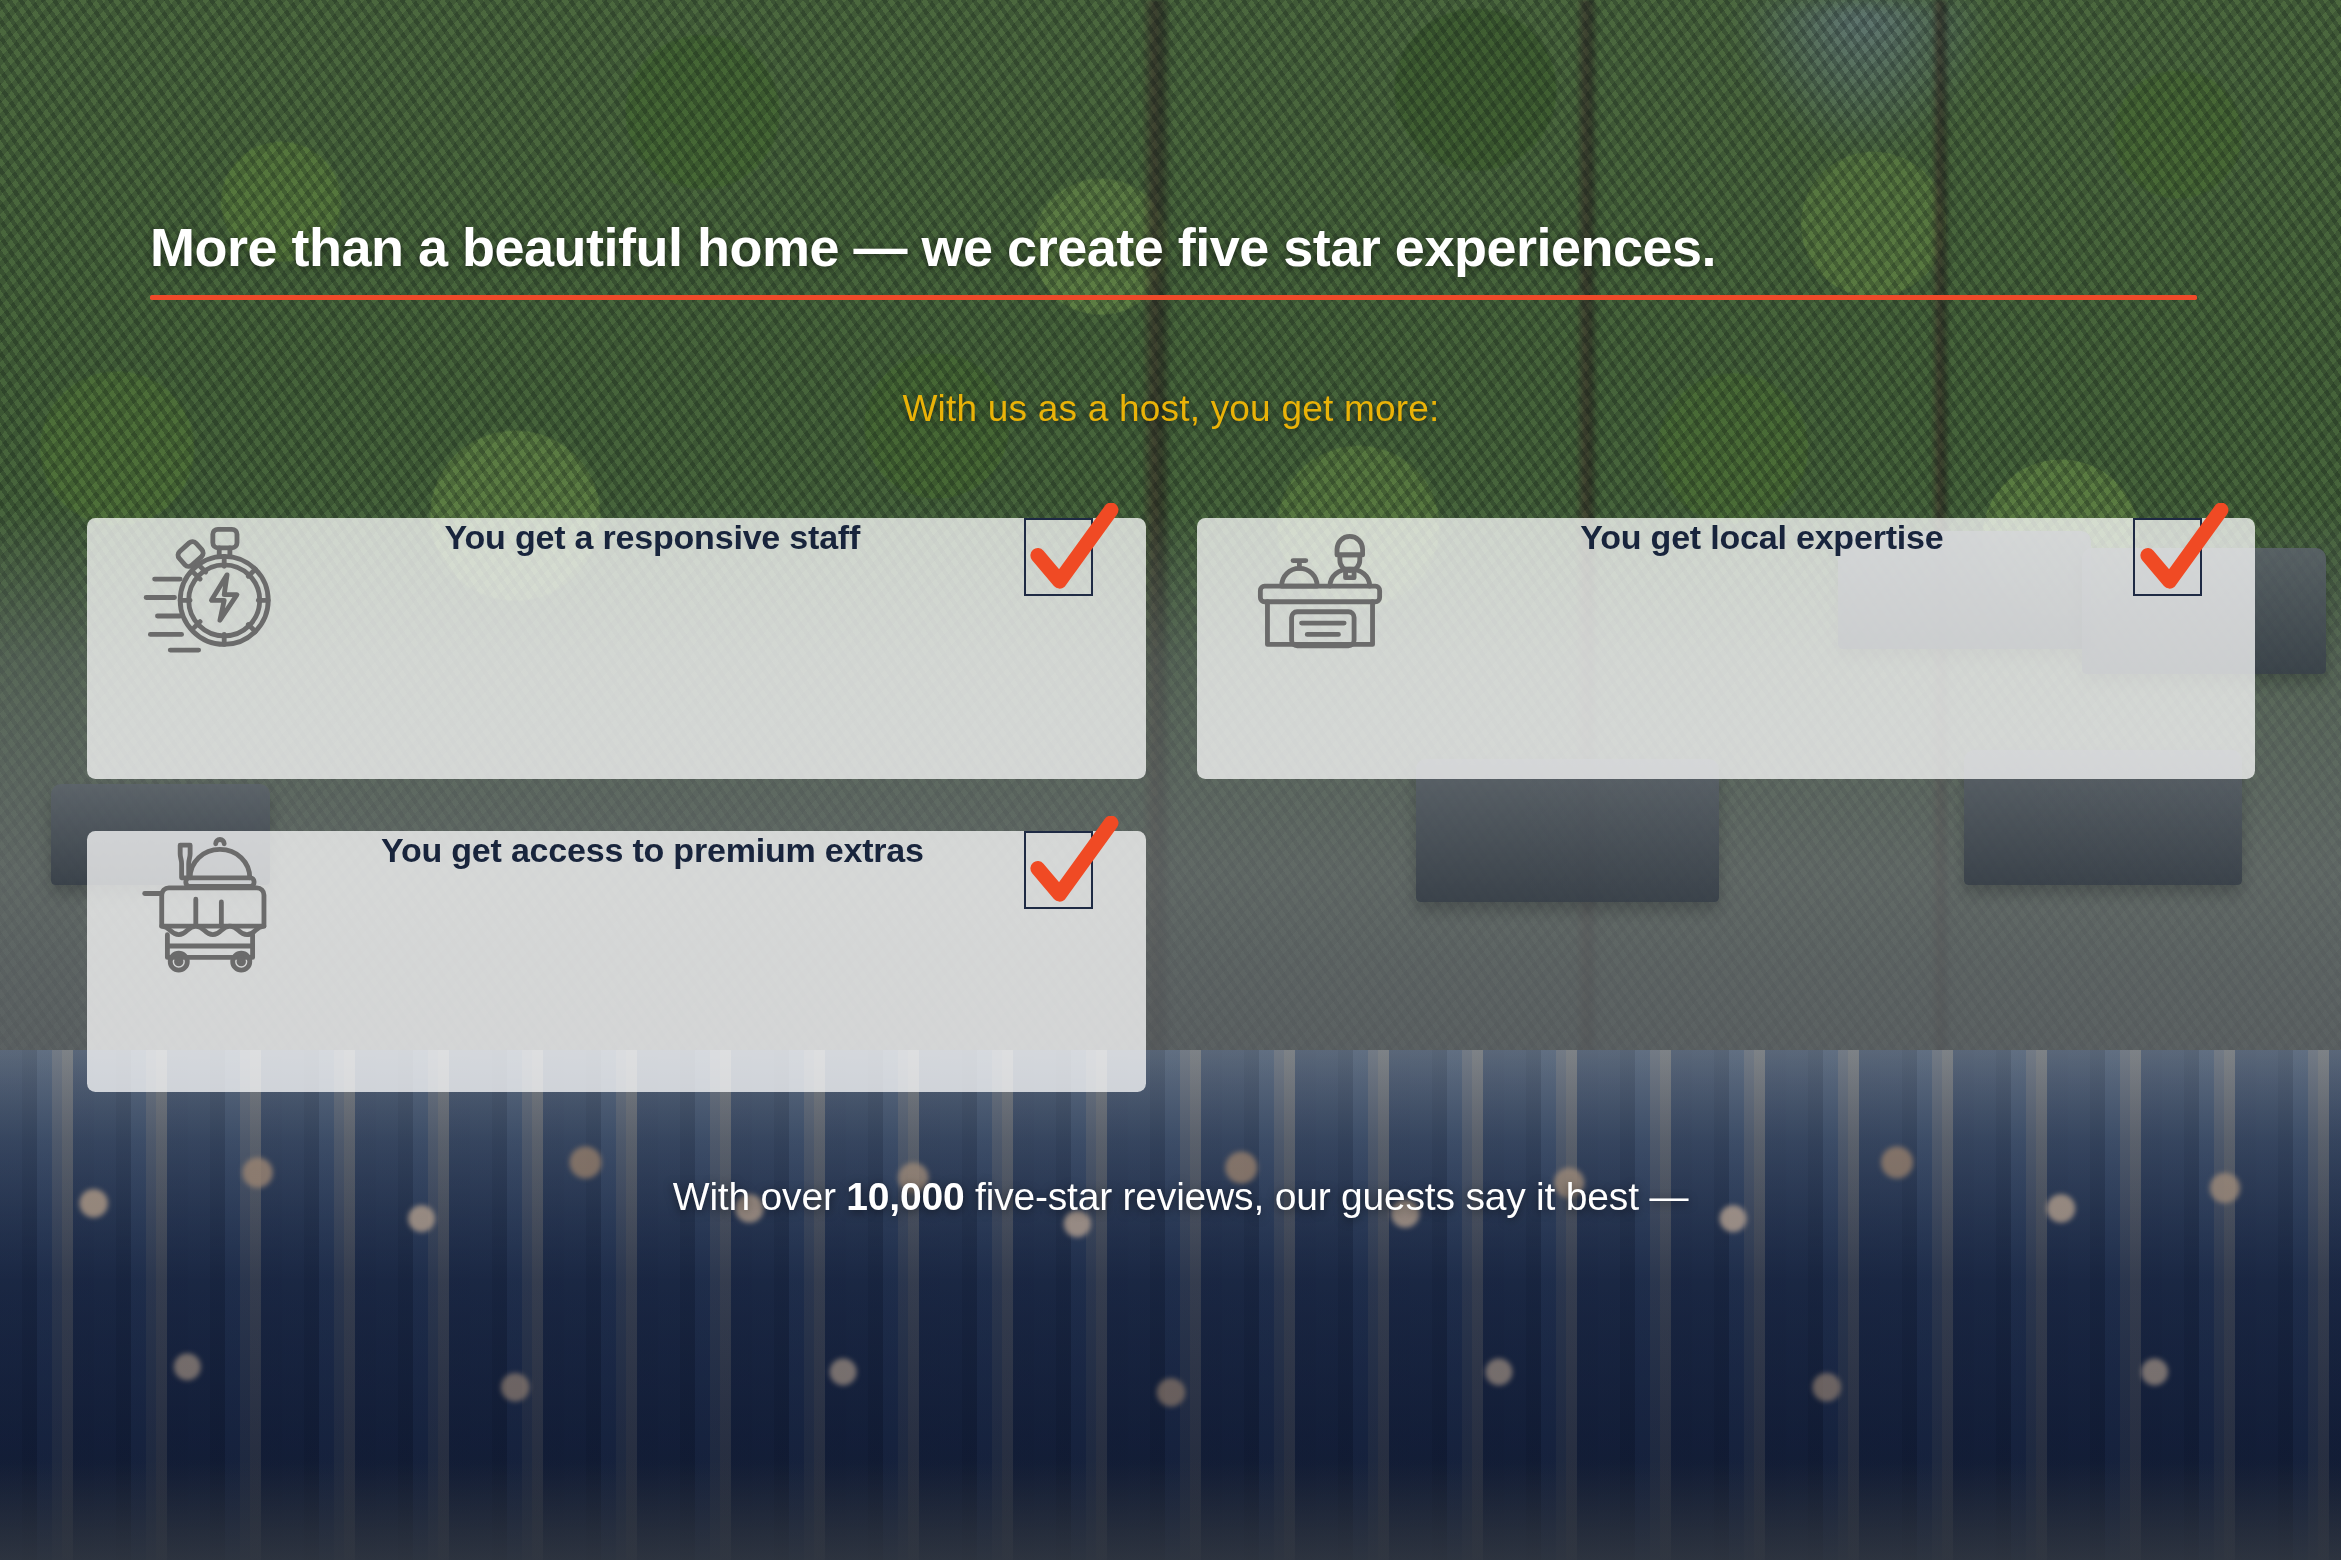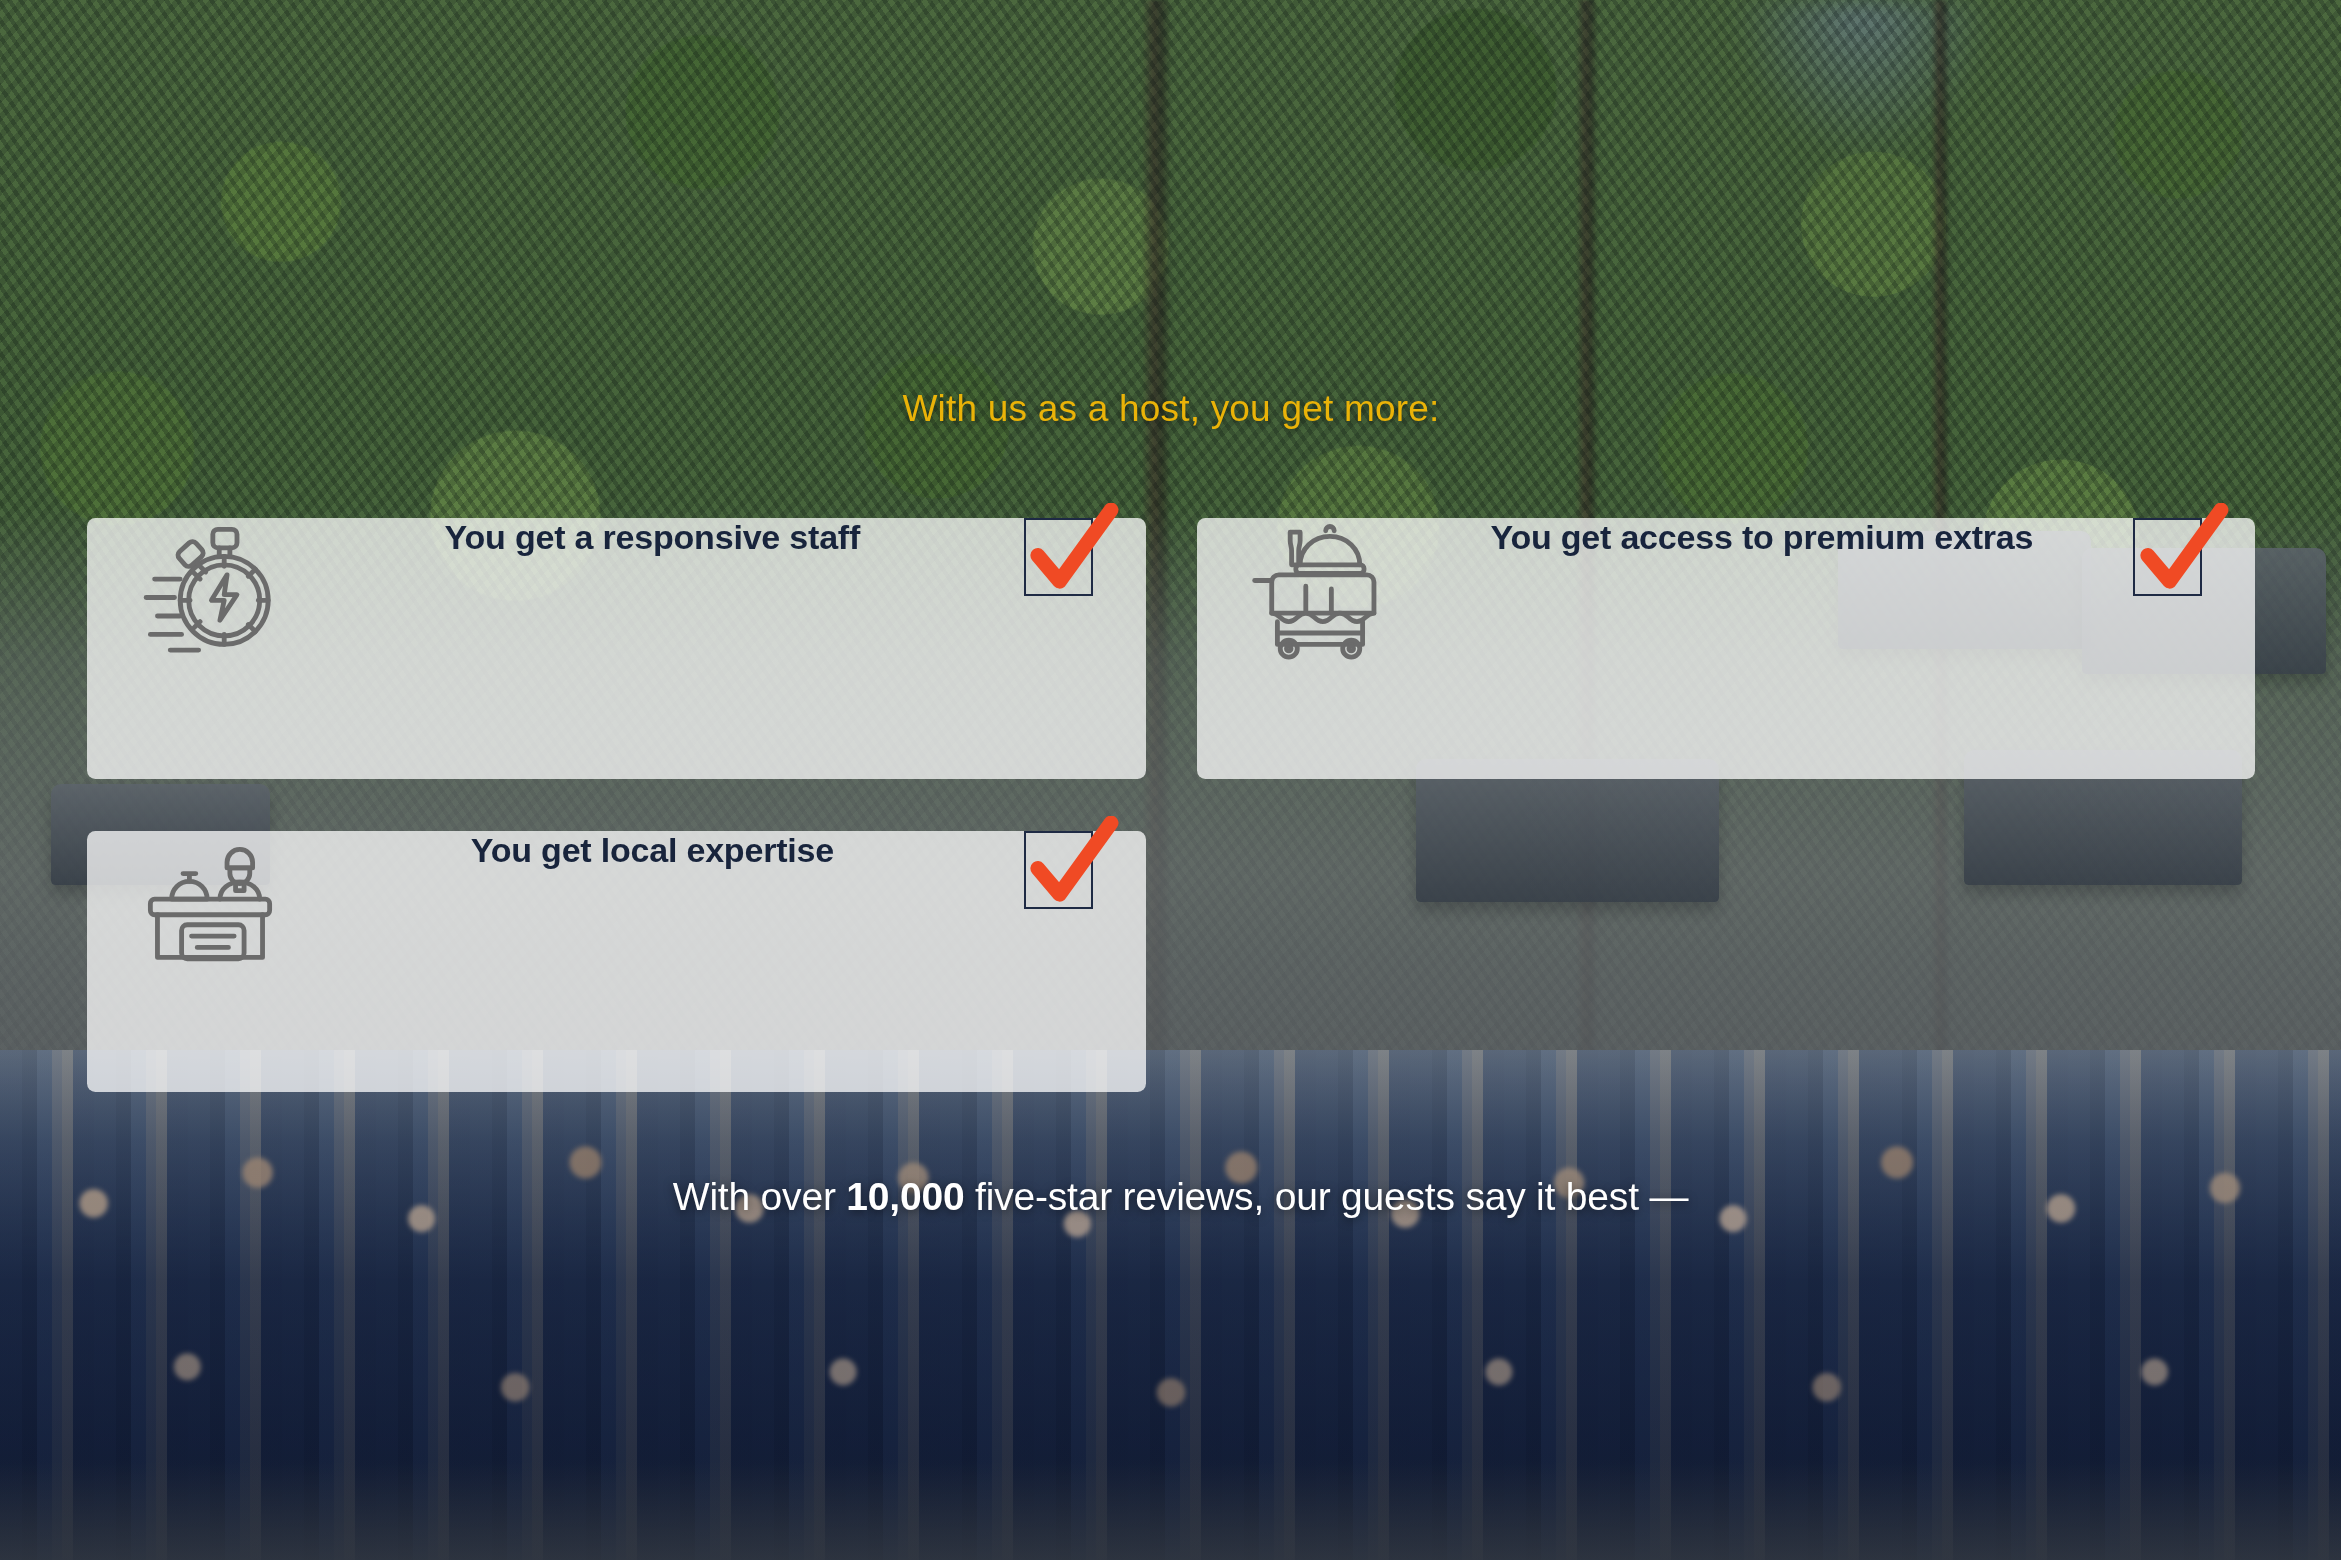--- a/index.html
+++ b/index.html
@@ -261,20 +261,24 @@
     <div class="car" style="left:1964px; top:244px; width:278px; height:135px;"></div>
     <div class="car" style="left:51px; top:278px; width:219px; height:101px;"></div>
   </div>
 
   <div class="crowd-fade"></div>
   <div class="bg-layer bg-crowd"></div>
   <div class="bg-tint"></div>
 
   <div class="content">
 
+    <div class="headline-wrap">
+      <div class="headline">More than a beautiful home — we create five star experiences.</div>
+      <div class="headline-rule"></div>
+    </div>
 
     <div class="subhead">With us as a host, you get more:</div>
 
     <div class="cards">
 
       <div class="card">
         <div class="card-icon">
           <svg viewBox="0 0 100 100" fill="none" stroke="currentColor" stroke-width="3.4" stroke-linecap="round" stroke-linejoin="round">
             <circle cx="60" cy="58" r="31"></circle>
             <circle cx="60" cy="58" r="25"></circle>
@@ -291,20 +295,46 @@
         <div class="check">
           <div class="check-box"></div>
           <div class="check-mark">
             <svg viewBox="0 0 100 100" fill="none" stroke="#f04a24" stroke-width="15" stroke-linecap="round" stroke-linejoin="round">
               <path d="M18 52 L40 78 L92 6"></path>
             </svg>
           </div>
         </div>
       </div>
 
+
+      <div class="card">
+        <div class="card-icon">
+          <svg viewBox="0 0 100 100" fill="none" stroke="currentColor" stroke-width="3.4" stroke-linecap="round" stroke-linejoin="round">
+            <path d="M62 22c0-5 4-9 9-9s9 4 9 9v4H62z"></path>
+            <path d="M64 26h14v4a7 7 0 0 1-14 0z"></path>
+            <path d="M68 36h6v6h-6z"></path>
+            <path d="M57 48c0-7 6-12 14-12s14 5 14 12"></path>
+            <path d="M23 48c0-7 5.5-12.5 12.5-12.5S48 41 48 48z"></path>
+            <path d="M35.5 35.5v-5M31 30h9"></path>
+            <rect x="8" y="48" width="84" height="11" rx="3"></rect>
+            <path d="M13 59v30h74V59"></path>
+            <rect x="30" y="66" width="44" height="24" rx="4"></rect>
+            <path d="M37 74h30M41 82h22"></path>
+          </svg>
+        </div>
+        <div class="card-label">You get local expertise</div>
+        <div class="check">
+          <div class="check-box"></div>
+          <div class="check-mark">
+            <svg viewBox="0 0 100 100" fill="none" stroke="#f04a24" stroke-width="15" stroke-linecap="round" stroke-linejoin="round">
+              <path d="M18 52 L40 78 L92 6"></path>
+            </svg>
+          </div>
+        </div>
+      </div>
 
       <div class="card">
         <div class="card-icon">
           <svg viewBox="0 0 100 100" fill="none" stroke="currentColor" stroke-width="3.4" stroke-linecap="round" stroke-linejoin="round">
             <path d="M54 9a3 3 0 0 1 6 0"></path>
             <path d="M36 33c0-11 9-20 21-20s21 9 21 20"></path>
             <rect x="33" y="33" width="48" height="6" rx="2.5"></rect>
             <path d="M29 10h7v6c0 3-1 4-1 7v10h-5V23c0-3-1-4-1-7z"></path>
             <path d="M16 45a5 5 0 0 1 5-5h62a5 5 0 0 1 5 5v22H16z"></path>
             <path d="M4 44h12"></path>
@@ -322,46 +352,20 @@
         <div class="check">
           <div class="check-box"></div>
           <div class="check-mark">
             <svg viewBox="0 0 100 100" fill="none" stroke="#f04a24" stroke-width="15" stroke-linecap="round" stroke-linejoin="round">
               <path d="M18 52 L40 78 L92 6"></path>
             </svg>
           </div>
         </div>
       </div>
 
-      <div class="card">
-        <div class="card-icon">
-          <svg viewBox="0 0 100 100" fill="none" stroke="currentColor" stroke-width="3.4" stroke-linecap="round" stroke-linejoin="round">
-            <path d="M62 22c0-5 4-9 9-9s9 4 9 9v4H62z"></path>
-            <path d="M64 26h14v4a7 7 0 0 1-14 0z"></path>
-            <path d="M68 36h6v6h-6z"></path>
-            <path d="M57 48c0-7 6-12 14-12s14 5 14 12"></path>
-            <path d="M23 48c0-7 5.5-12.5 12.5-12.5S48 41 48 48z"></path>
-            <path d="M35.5 35.5v-5M31 30h9"></path>
-            <rect x="8" y="48" width="84" height="11" rx="3"></rect>
-            <path d="M13 59v30h74V59"></path>
-            <rect x="30" y="66" width="44" height="24" rx="4"></rect>
-            <path d="M37 74h30M41 82h22"></path>
-          </svg>
-        </div>
-        <div class="card-label">You get local expertise</div>
-        <div class="check">
-          <div class="check-box"></div>
-          <div class="check-mark">
-            <svg viewBox="0 0 100 100" fill="none" stroke="#f04a24" stroke-width="15" stroke-linecap="round" stroke-linejoin="round">
-              <path d="M18 52 L40 78 L92 6"></path>
-            </svg>
-          </div>
-        </div>
-      </div>
-
     </div>
 
     <div class="footer">
       <span class="ln"><span class="reg">With over </span><span class="bold">10,000</span><span class="reg"> five-star reviews, our guests say it best —</span></span>
     </div>
 
   </div>
 </div>
 
 

